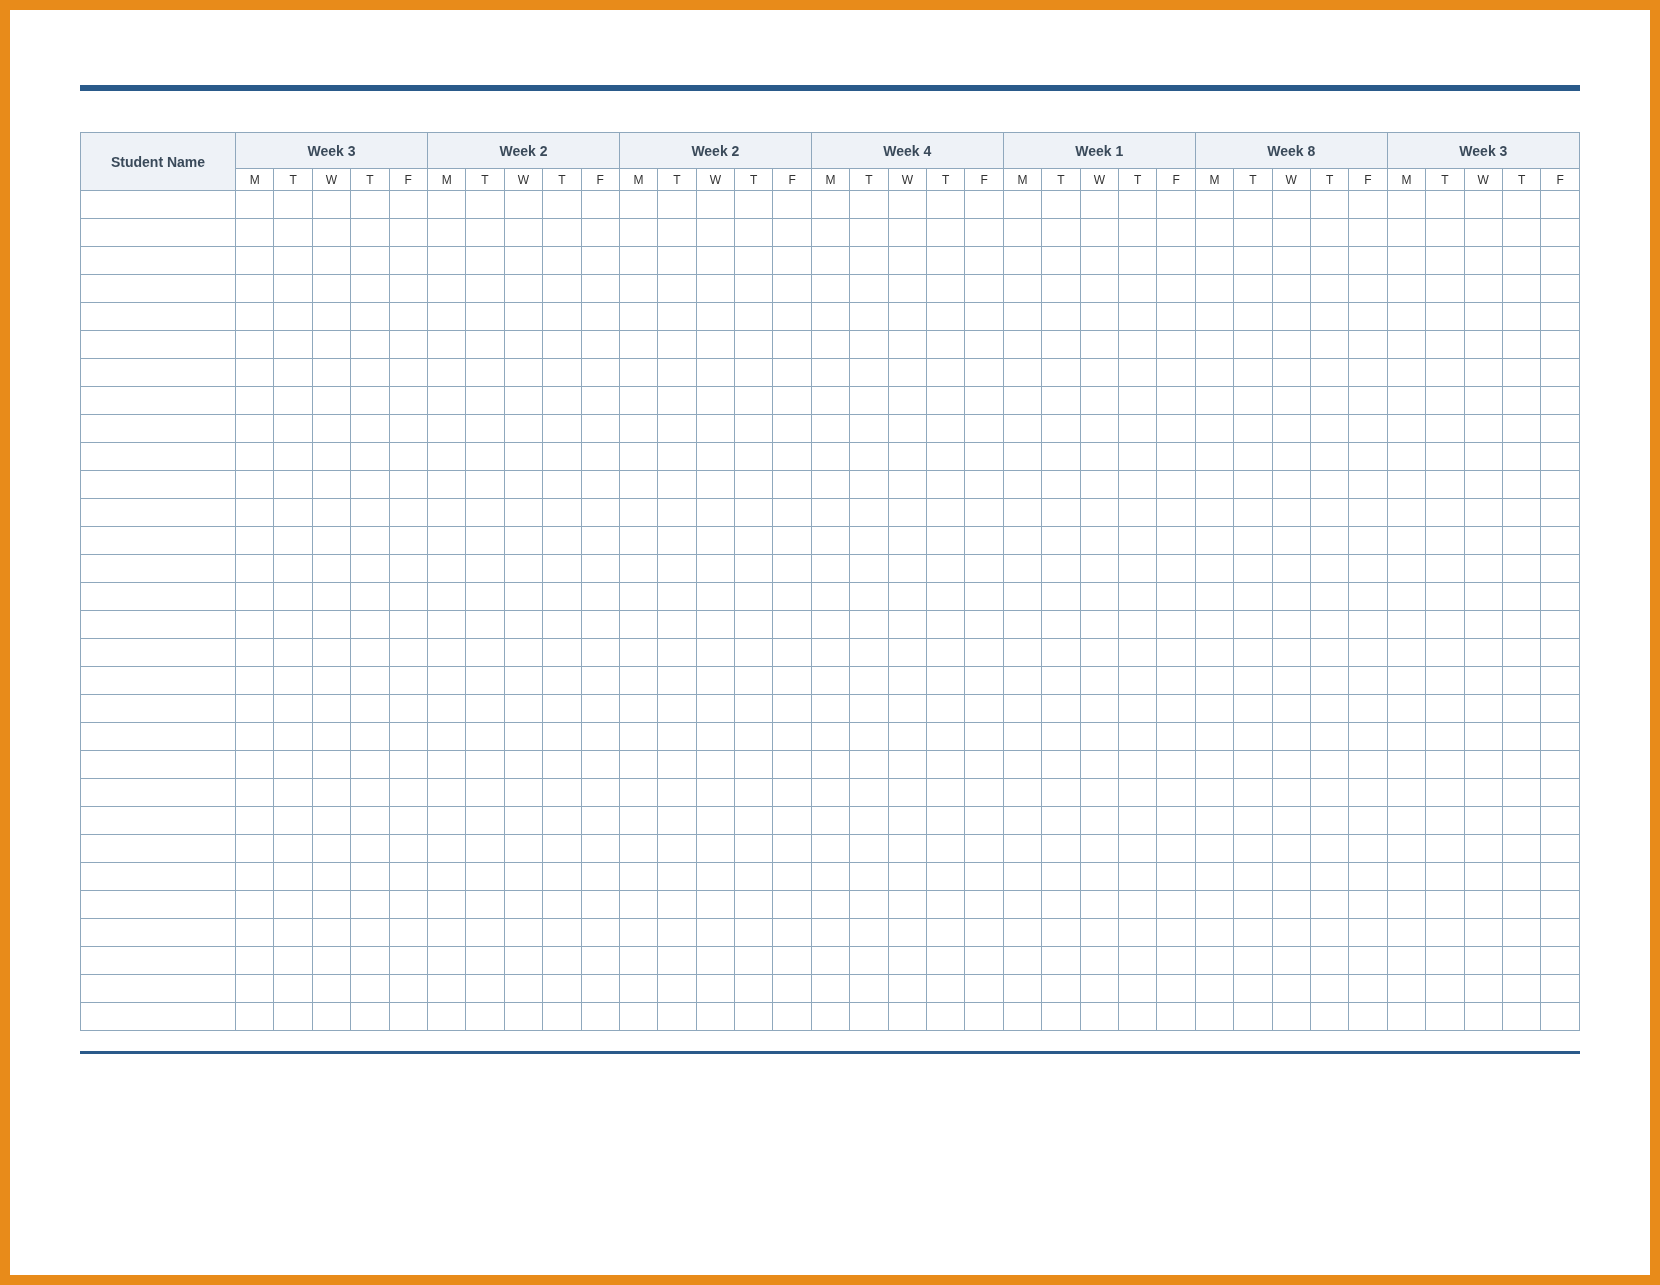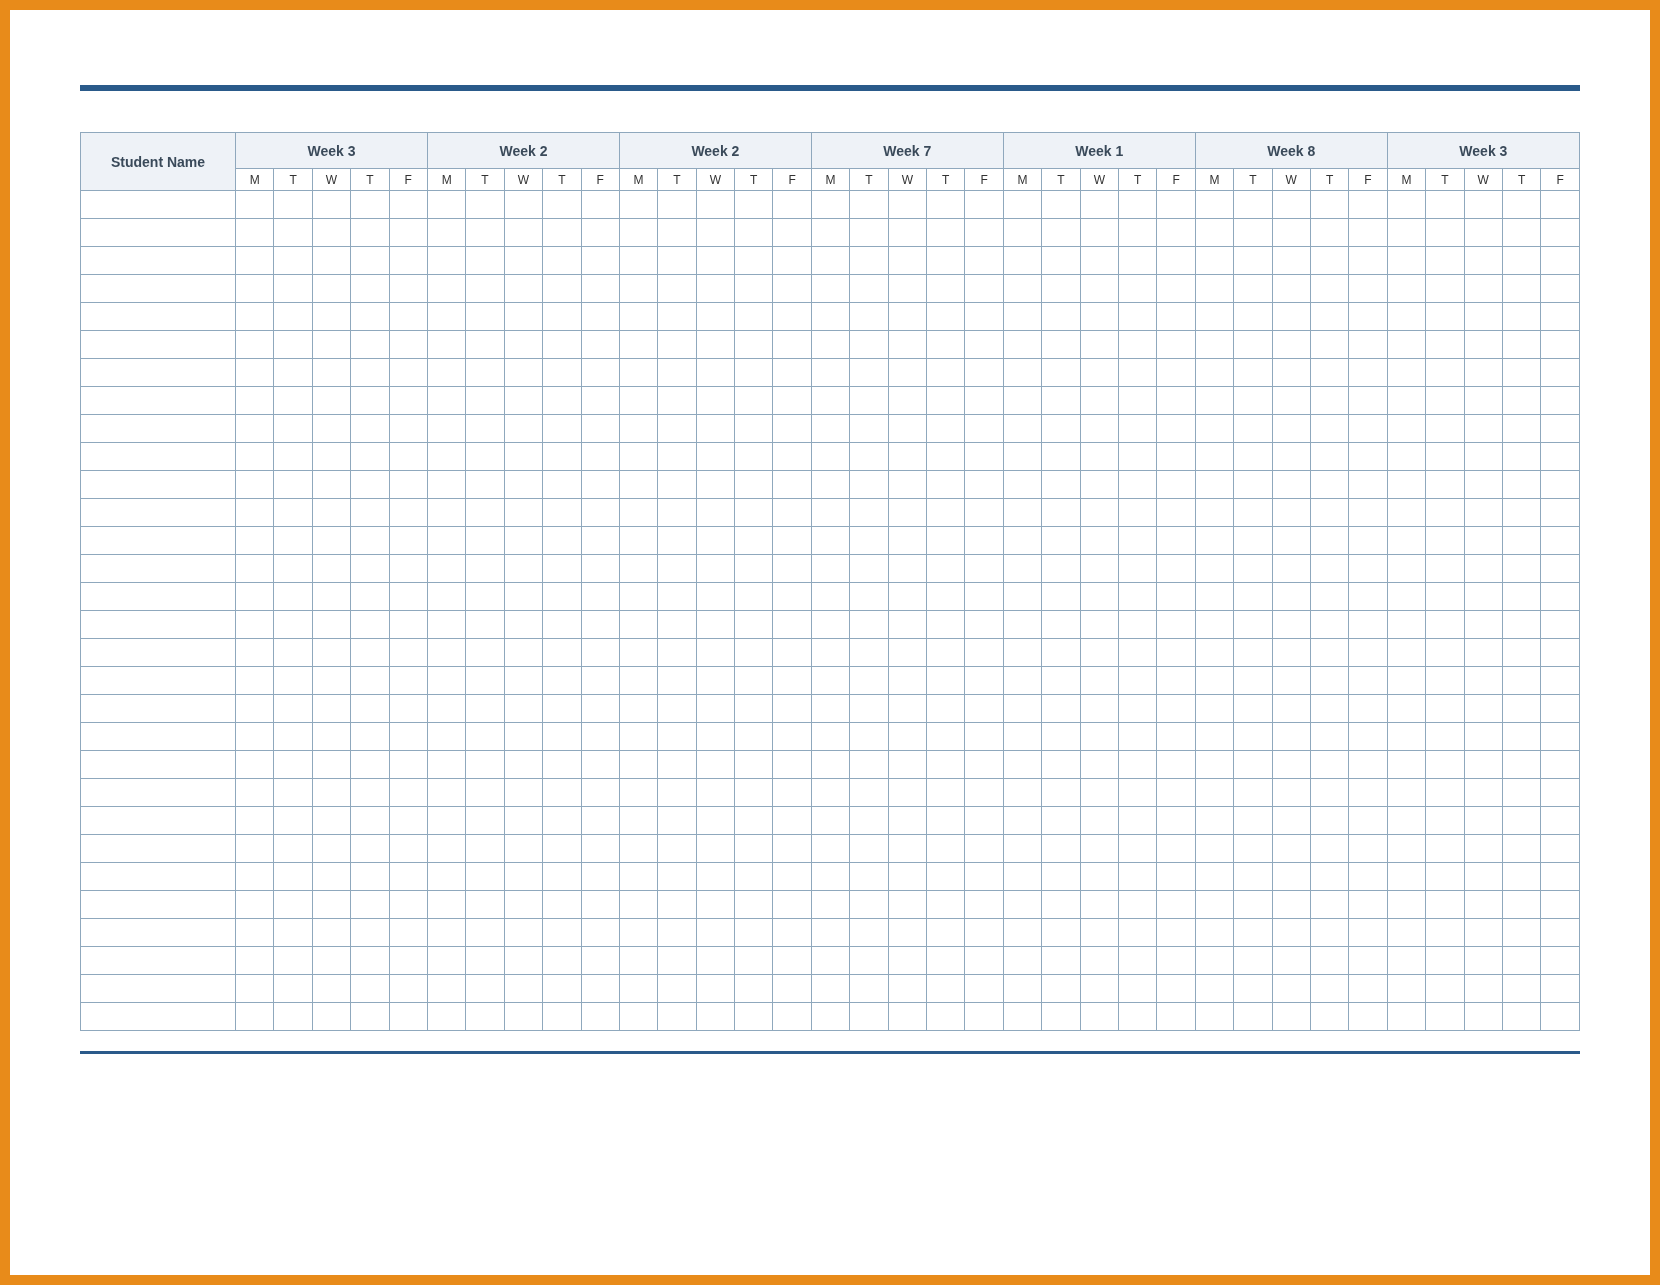--- a/index.html
+++ b/index.html
@@ -129,21 +129,21 @@
           <col class="day-col">
           <col class="day-col">
           <col class="day-col">
         </colgroup>
       <thead>
         <tr id="header-row-weeks">
             <th class="name-header" rowspan="2">Student Name</th>
             <th class="week-header" colspan="5">Week 3</th>
             <th class="week-header" colspan="5">Week 2</th>
             <th class="week-header" colspan="5">Week 2</th>
-            <th class="week-header" colspan="5">Week 7</th>
+            <th class="week-header" colspan="5">Week 4</th>
             <th class="week-header" colspan="5">Week 1</th>
             <th class="week-header" colspan="5">Week 8</th>
             <th class="week-header" colspan="5">Week 3</th>
           </tr>
         <tr id="header-row-days">
             <th class="day-header">M</th>
             <th class="day-header">T</th>
             <th class="day-header">W</th>
             <th class="day-header">T</th>
             <th class="day-header">F</th>

